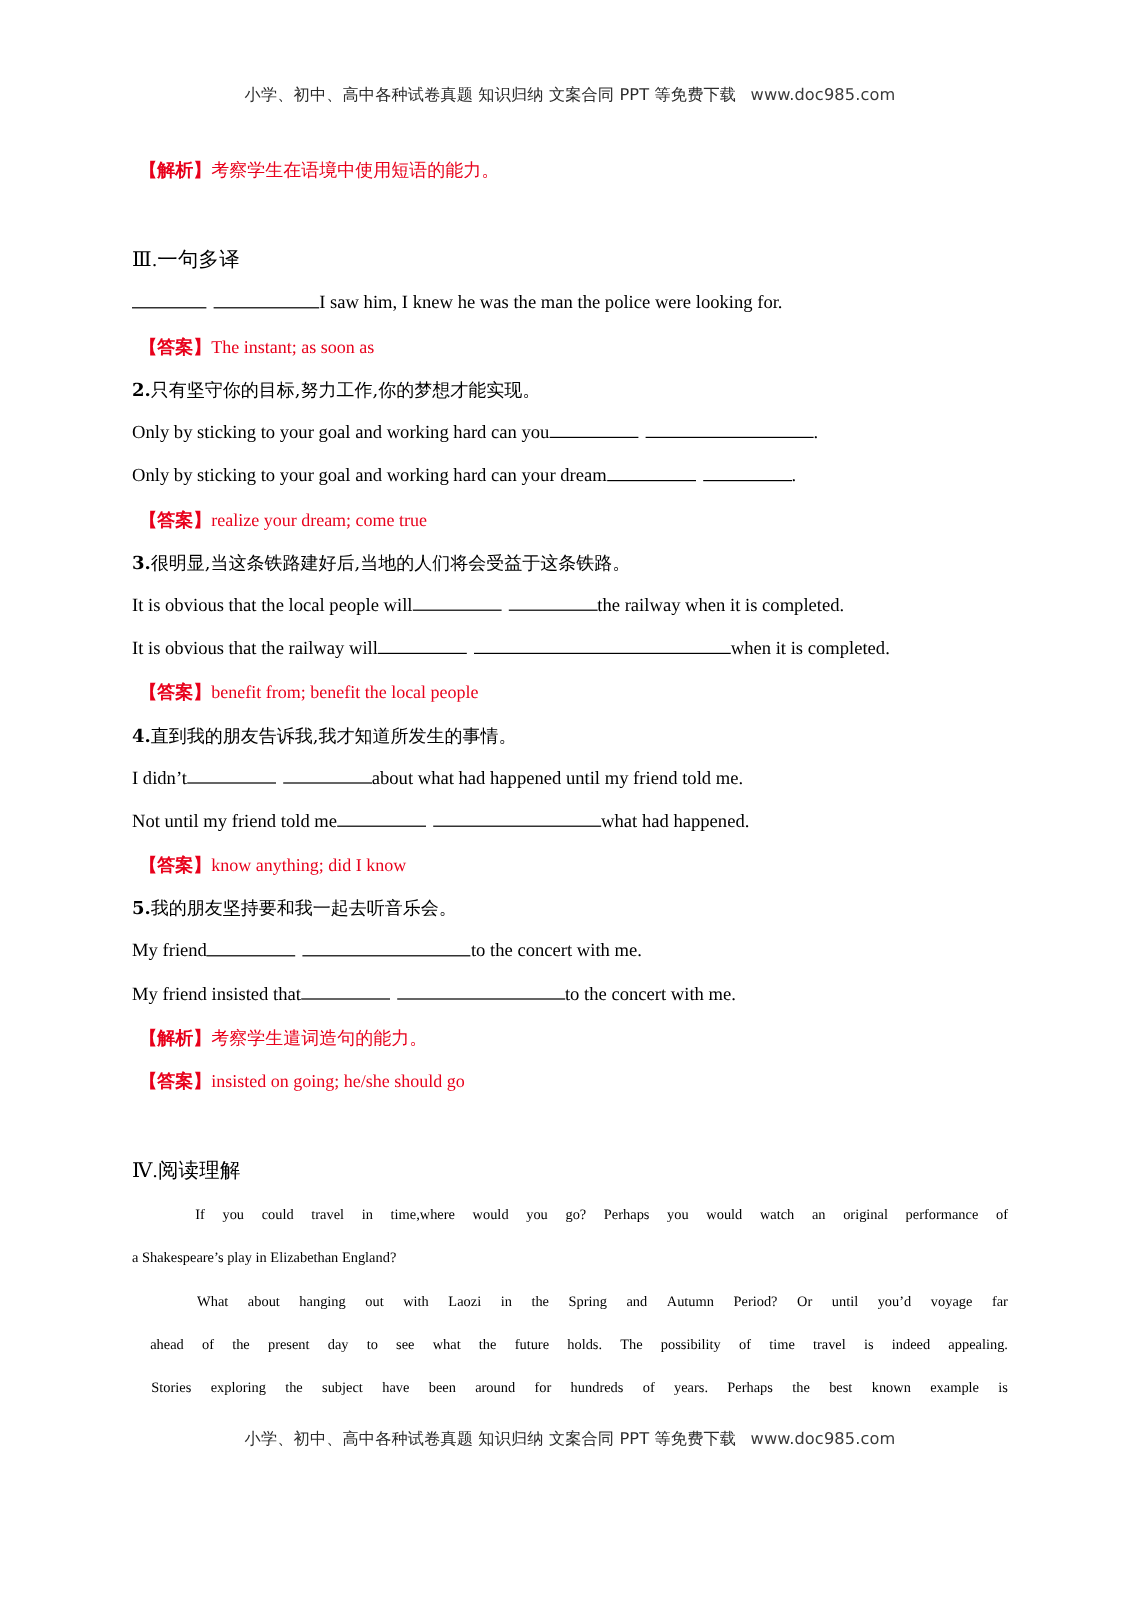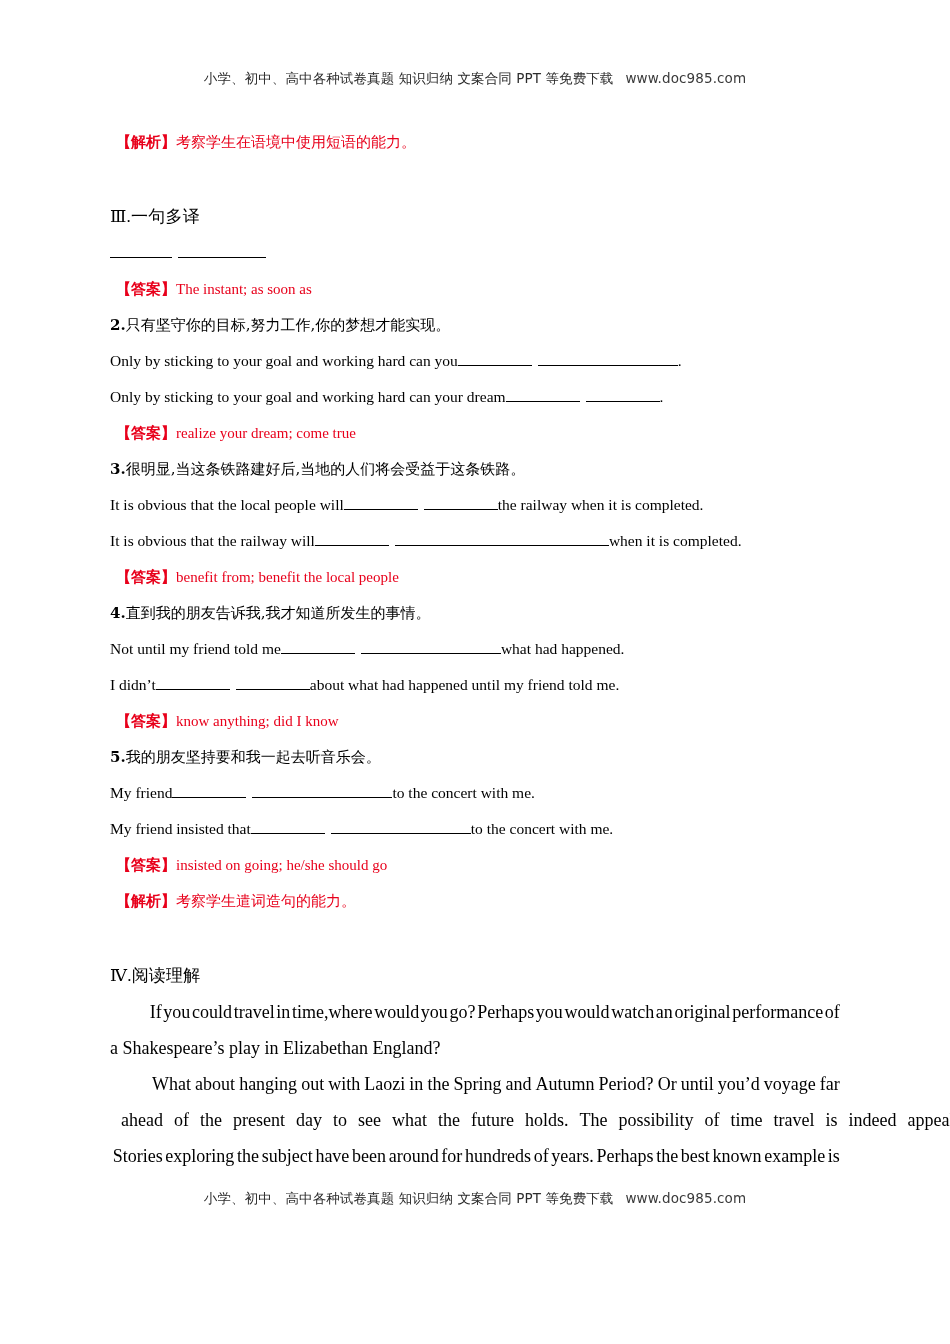--- a/index.html
+++ b/index.html
@@ -97,21 +97,21 @@
     display: inline-block;
     border-bottom: 1px solid #000;
     vertical-align: baseline;
     height: 14px;
     margin: 0 0px;
   }
   .sp { display: inline-block; width: 6px; }
 
   
   .passage {
-    font-size: 18px;
+    font-size: 12px;
     line-height: 36px;
     text-align: justify;
     text-align-last: left;
     width: 730px;
     color: #000;
   }
   .passage .ind { display: inline-block; width: 38px; }
   .pline {
     height: 36px;
     line-height: 36px;
@@ -134,21 +134,21 @@
 
   <div class="content">
 
     <div class="ans cn">
       <span class="tag">【解析】</span><span class="txt">考察学生在语境中使用短语的能力。</span>
     </div>
 
     <div class="line roman">Ⅲ.一句多译</div>
 
     <div class="line">
-      <span></span><span class="bl" style="width:62px"></span><span class="sp"></span><span class="bl" style="width:88px"></span>
+      <span></span><span class="bl" style="width:62px"></span><span class="sp"></span><span class="bl" style="width:88px"></span><span>I saw him, I knew he was the man the police were looking for.</span>
     </div>
     <div class="ans">
       <span class="tag">【答案】</span><span class="txt">The instant; as soon as</span>
     </div>
 
     <div class="line cn">
       <span class="qnum">2.</span><span>只有坚守你的目标,努力工作,你的梦想才能实现。</span>
     </div>
     <div class="line">
       <span>Only by sticking to your goal and working hard can you</span><span class="bl" style="width:74px"></span><span class="sp"></span><span class="bl" style="width:140px"></span><span>.</span>
@@ -170,44 +170,44 @@
       <span>It is obvious that the railway will</span><span class="bl" style="width:74px"></span><span class="sp"></span><span class="bl" style="width:214px"></span><span>when it is completed.</span>
     </div>
     <div class="ans">
       <span class="tag">【答案】</span><span class="txt">benefit from; benefit the local people</span>
     </div>
 
     <div class="line cn">
       <span class="qnum">4.</span><span>直到我的朋友告诉我,我才知道所发生的事情。</span>
     </div>
     <div class="line">
+      <span>I didn’t</span><span class="bl" style="width:74px"></span><span class="sp"></span><span class="bl" style="width:74px"></span><span>about what had happened until my friend told me.</span>
+    </div>
+    <div class="line">
       <span>Not until my friend told me</span><span class="bl" style="width:74px"></span><span class="sp"></span><span class="bl" style="width:140px"></span><span>what had happened.</span>
-    </div>
-    <div class="line">
-      <span>I didn’t</span><span class="bl" style="width:74px"></span><span class="sp"></span><span class="bl" style="width:74px"></span><span>about what had happened until my friend told me.</span>
     </div>
     <div class="ans">
       <span class="tag">【答案】</span><span class="txt">know anything; did I know</span>
     </div>
 
     <div class="line cn">
       <span class="qnum">5.</span><span>我的朋友坚持要和我一起去听音乐会。</span>
     </div>
     <div class="line">
       <span>My friend</span><span class="bl" style="width:74px"></span><span class="sp"></span><span class="bl" style="width:140px"></span><span>to the concert with me.</span>
     </div>
     <div class="line">
       <span>My friend insisted that</span><span class="bl" style="width:74px"></span><span class="sp"></span><span class="bl" style="width:140px"></span><span>to the concert with me.</span>
     </div>
-    <div class="ans">
-      <span class="tag">【答案】</span><span class="txt">insisted on going; he/she should go</span>
-    </div>
-
     <div class="ans cn">
       <span class="tag">【解析】</span><span class="txt">考察学生遣词造句的能力。</span>
+    </div>
+
+    <div class="ans">
+      <span class="tag">【答案】</span><span class="txt">insisted on going; he/she should go</span>
     </div>
 
     <div class="line roman">Ⅳ.阅读理解</div>
 
     <div class="passage">
       <div class="pline just" style="display: flex; justify-content: space-between;">
           <span class="ind"></span>
           <span>If</span>
           <span>you</span>
           <span>could</span>

